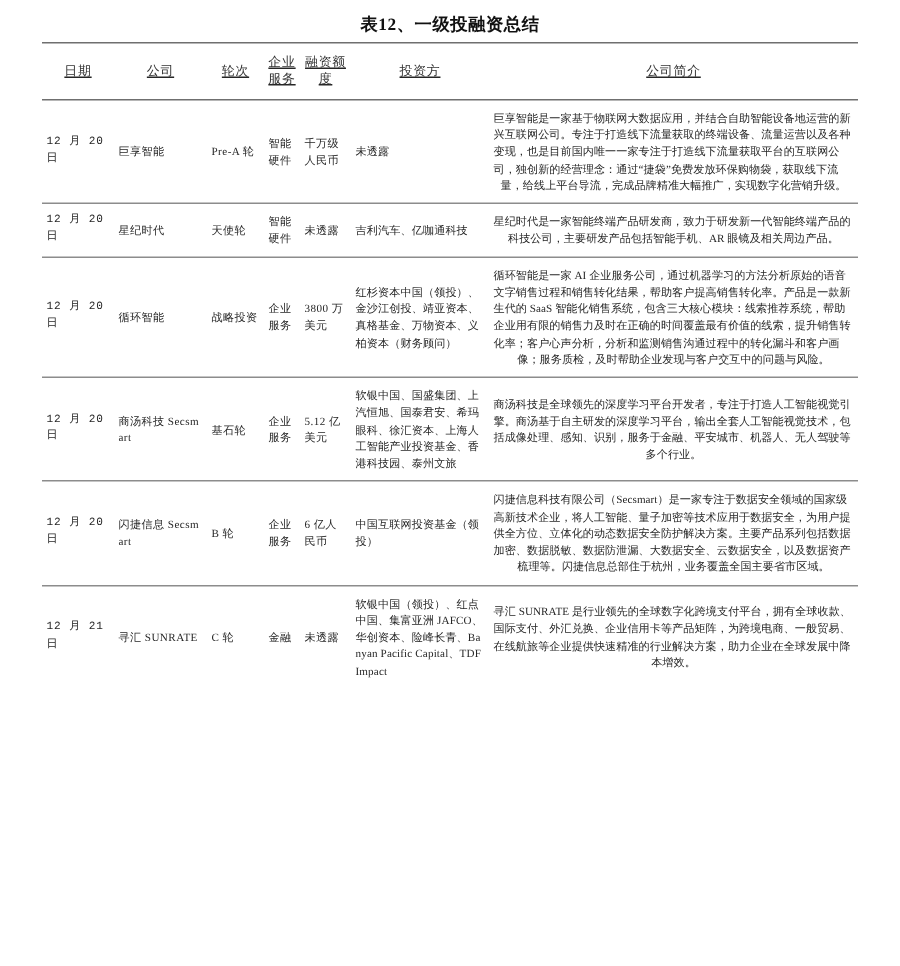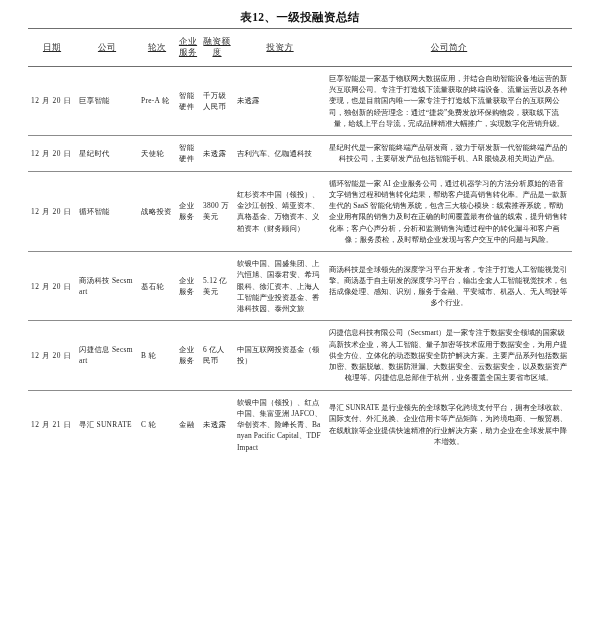--- a/index.html
+++ b/index.html
@@ -79,21 +79,21 @@
 
   
   col.c-date   { width: 48px; }
   col.c-comp   { width: 62px; }
   col.c-round  { width: 38px; }
   col.c-ind    { width: 24px; }
   col.c-amt    { width: 34px; }
   col.c-inv    { width: 92px; }
   col.c-desc   { width: 246px; }
 
-  td.cell-date   { letter-spacing: 0.6px; }
+  td.cell-date   { letter-spacing: 0.6px; font-family: Liberation Mono, monospace; }
   td.cell-comp   { letter-spacing: 0.3px; }
   td.cell-round  { letter-spacing: 0.3px; font-family: Liberation Serif, serif; }
   td.cell-ind    { letter-spacing: 0.3px; margin-top: 13px; }
   td.cell-amt    { letter-spacing: 0.3px; }
   td.cell-inv    { text-align: center; letter-spacing: 0.1px; padding-left: 2px; padding-right: 2px; }
   td.cell-desc   {
     text-align: justify;
     text-align-last: center;
     letter-spacing: 0.05px;
     padding-left: 6px;

